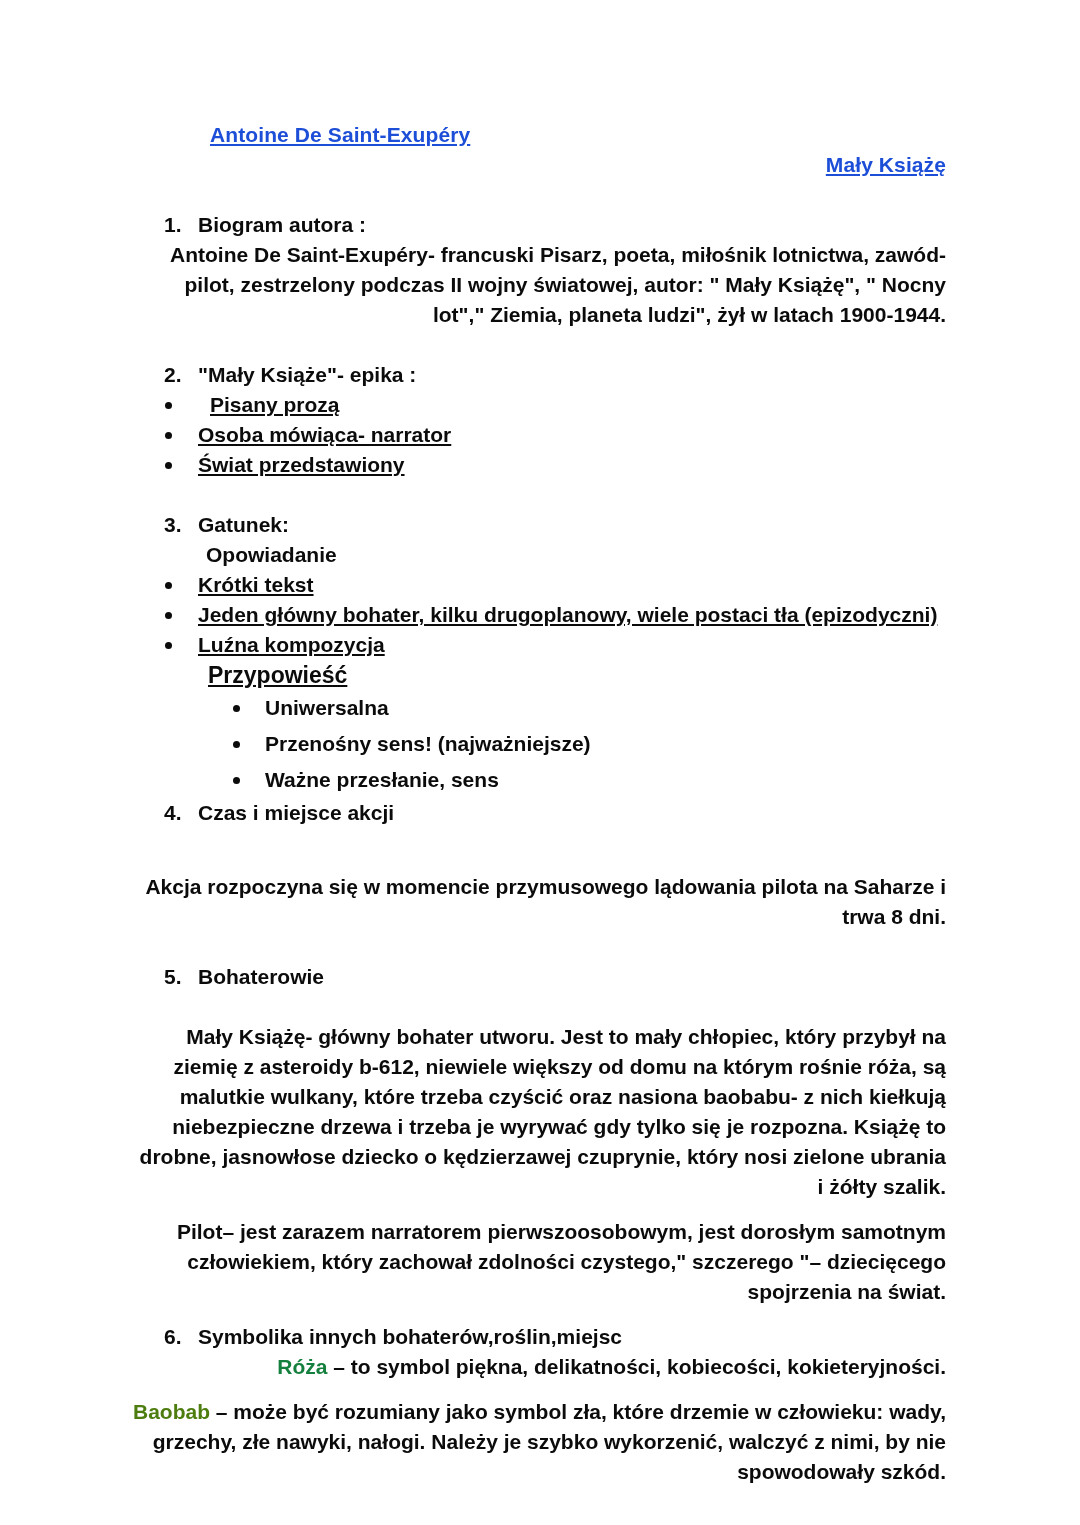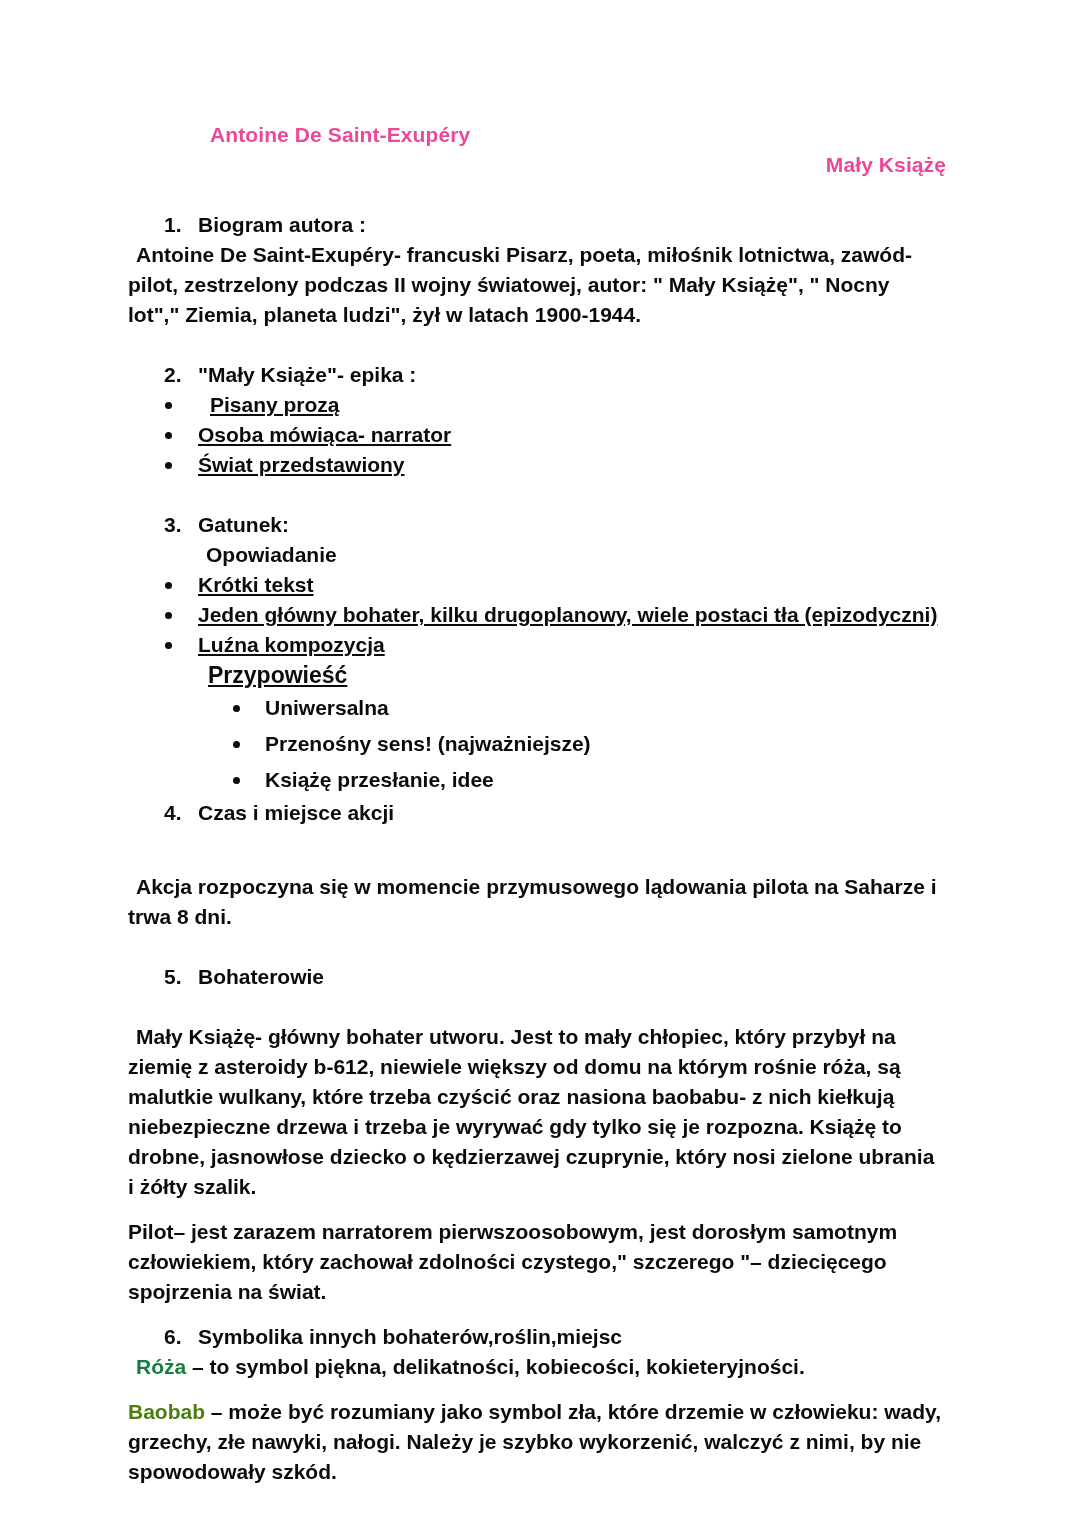--- a/index.html
+++ b/index.html
@@ -32,37 +32,38 @@
     width: 818px;
   }
 
   
   .title-block {
     text-align: left;
     margin: 0 0 0 0;
     padding-left: 82px;
   }
   .title-line {
-    color: #ec4899;
+    color: #1d4ed8;
     font-size: 21px;
     line-height: 30px;
     letter-spacing: 0.1px;
     white-space: nowrap;
+    text-decoration: underline;
   }
   .title-line.sub {
     padding-left: 60px;
     text-align: right;
   }
 
   
   .para {
     font-size: 21px;
     line-height: 30px;
     margin: 0;
-    text-align: left;
+    text-align: right;
   }
   .para.indent {
     text-indent: 8px;
   }
   .gap-s  { height: 15px; }
   .gap-m  { height: 30px; }
   .gap-l  { height: 44px; }
 
   
   .num-item {
@@ -198,21 +199,21 @@
     <div class="bul2">
       <span class="dot"></span>
       <span class="bul-text">Uniwersalna</span>
     </div>
     <div class="bul2">
       <span class="dot"></span>
       <span class="bul-text">Przenośny sens!  (najważniejsze)</span>
     </div>
     <div class="bul2">
       <span class="dot"></span>
-      <span class="bul-text">Książę przesłanie, idee</span>
+      <span class="bul-text">Ważne przesłanie, sens</span>
     </div>
 
     <div class="num-item">
       <span class="num">4.</span>
       <span class="num-text">Czas i miejsce akcji</span>
     </div>
 
     <div class="gap-l"></div>
 
     <div class="para indent">Akcja rozpoczyna się w momencie przymusowego lądowania pilota na Saharze i trwa 8 dni.</div>

